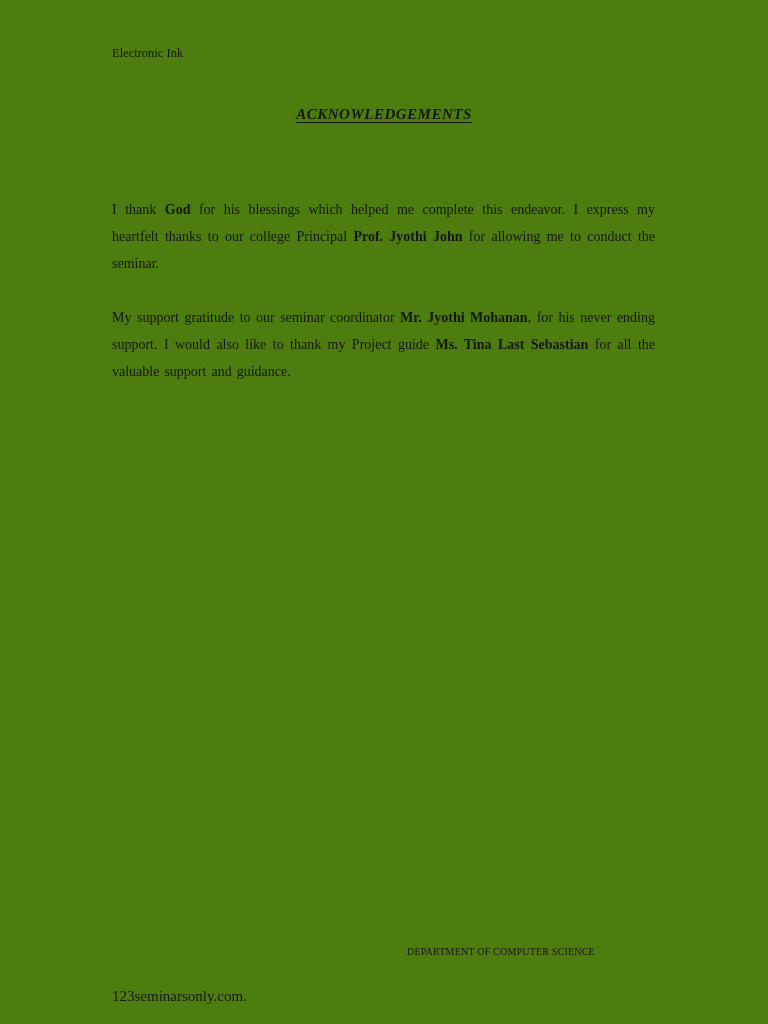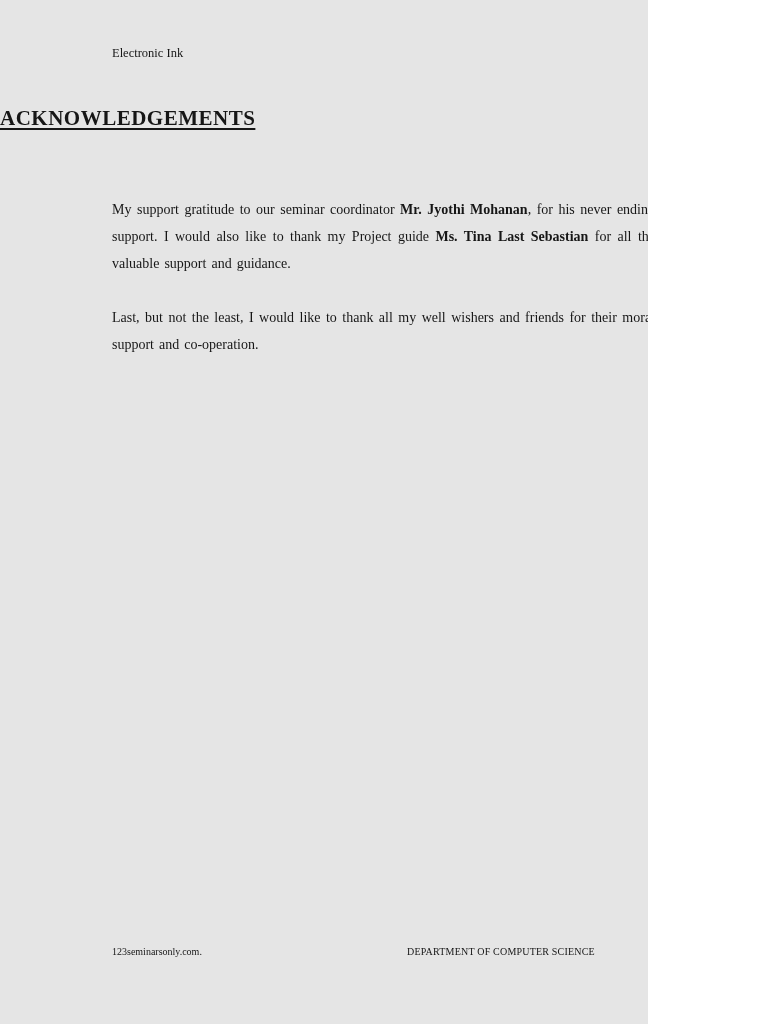--- a/index.html
+++ b/index.html
@@ -2,43 +2,45 @@
 <html><head>
 <meta charset="utf-8">
 <style>
   html, body {
     margin: 0;
     padding: 0;
     background: #ffffff;
   }
   .page {
     position: relative;
-    width: 648px;
+    width: 768px;
     height: 1024px;
-    background: #e5e5e5;
+    background: #4d7c0f;
     font-family: "Liberation Serif", serif;
     color: #161616;
     overflow: hidden;
   }
   .running-header {
     position: absolute;
     left: 112px;
     top: 46px;
     font-size: 12.5px;
     line-height: 14px;
   }
   .doc-title {
     position: absolute;
     left: 0;
     right: 0;
     top: 106px;
     margin: 0;
-    font-size: 21px;
+    text-align: center;
+    font-size: 15px;
     font-weight: bold;
     letter-spacing: 0.5px;
+    font-style: italic;
   }
   .doc-title .title-text {
     text-decoration: underline;
     text-underline-offset: 3px;
   }
   .body-text {
     position: absolute;
     left: 112px;
     width: 543px;
     top: 196px;
@@ -49,22 +51,22 @@
     line-height: 27px;
     text-align: justify;
     word-spacing: 1.5px;
   }
   .para span.b {
     font-weight: bold;
   }
   .footer-left {
     position: absolute;
     left: 112px;
-    top: 946px;
-    font-size: 10px;
+    top: 990px;
+    font-size: 15px;
     line-height: 12px;
   }
   .footer-right {
     position: absolute;
     left: 407px;
     top: 946px;
     font-size: 10px;
     line-height: 12px;
     letter-spacing: 0.2px;
   }
@@ -74,21 +76,21 @@
 
 <div class="page">
 
   <div class="running-header">Electronic Ink</div>
 
   <h1 class="doc-title">
     <span class="title-text">ACKNOWLEDGEMENTS</span>
   </h1>
 
   <div class="body-text">
+    <p class="para"><span>I thank </span><span class="b">God</span><span> for his blessings which helped me complete this endeavor. I express my heartfelt thanks to our college Principal </span><span class="b">Prof. Jyothi John</span><span> for allowing me to conduct the seminar.</span></p>
     <p class="para"><span>My support gratitude to our seminar coordinator </span><span class="b">Mr. Jyothi Mohanan</span><span>, for his never ending support. I would also like to thank my Project guide </span><span class="b">Ms. Tina Last Sebastian</span><span> for all the valuable support and guidance.</span></p>
-    <p class="para"><span>Last, but not the least, I would like to thank all my well wishers and friends for their moral support and co-operation.</span></p>
   </div>
 
   <div class="footer-left">123seminarsonly.com.</div>
 
   <div class="footer-right">DEPARTMENT OF COMPUTER SCIENCE</div>
 
 </div>
 
 </body></html>

